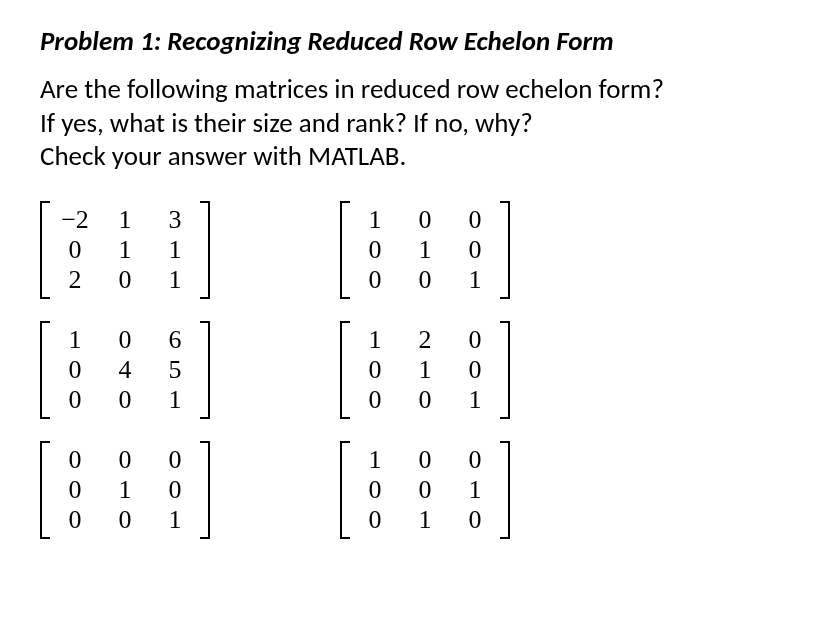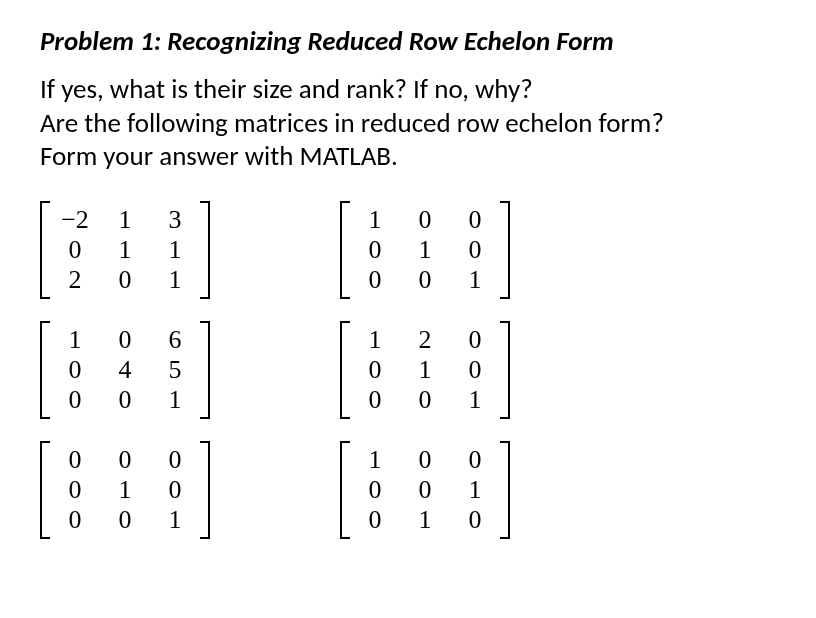--- a/index.html
+++ b/index.html
@@ -70,23 +70,23 @@
     border-top: 2.5px solid #000;
     border-bottom: 2.5px solid #000;
   }
 </style>
 </head>
 <body>
 
 <div class="page">
 
   <div class="title">Problem 1: Recognizing Reduced Row Echelon Form</div>
+  <div class="para">Are the following matrices in reduced row echelon form?</div>
   <div class="para">If yes, what is their size and rank? If no, why?</div>
-  <div class="para">Are the following matrices in reduced row echelon form?</div>
-  <div class="para">Form your answer with MATLAB.</div>
+  <div class="para">Check your answer with MATLAB.</div>
 
   <div class="matrices-block">
 
     <div class="matrix-row">
       <div class="matrix">
         <div class="bracket-left"></div>
         <table>
           <tbody>
               <tr>
                 <td>−2</td>

